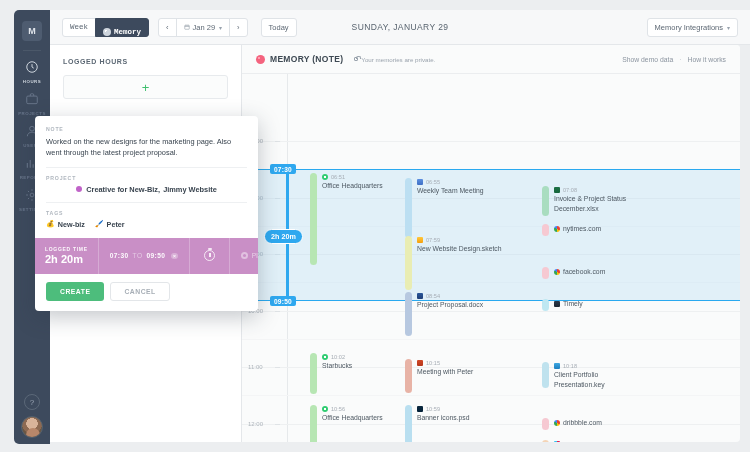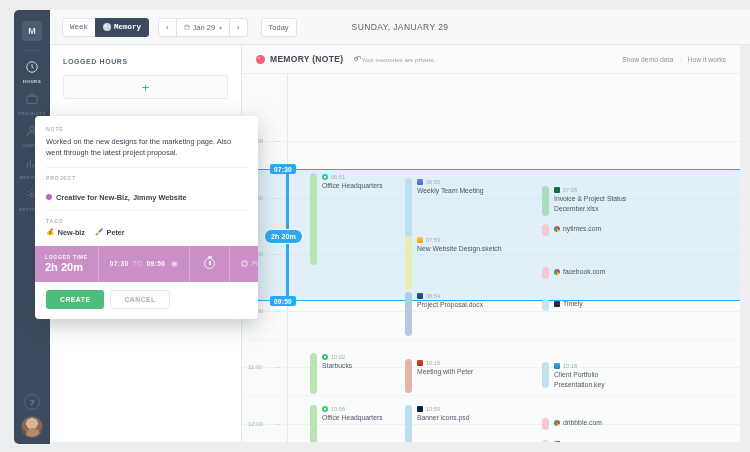--- a/index.html
+++ b/index.html
@@ -71,21 +71,21 @@
   }
   .btn {
     height: 19px; padding: 0 7px;
     border: 1px solid #dfe3e7; background: #fff; border-radius: 3px;
     font-size: 7.5px; color: #5d6874;
     display: flex; align-items: center; justify-content: center;
     cursor: pointer; white-space: nowrap;
   }
   .seg { display: flex; font-family: Liberation Mono, monospace; }
   .seg .btn:first-child { border-radius: 3px 0 0 3px; }
-  .seg .btn:last-child { border-radius: 0 3px 3px 0; margin-left: -1px; }
+  .seg .btn:last-child { border-radius: 0 3px 3px 0; margin-left: -1px; align-items: flex-end; }
   .btn.active {
     background: #3d4a5d; border-color: #3d4a5d; color: #fff; font-weight: bold;
   }
   .navgrp { display: flex; margin-left: 9px; }
   .navgrp .btn { border-radius: 0; margin-left: -1px; }
   .navgrp .btn:first-child { border-radius: 3px 0 0 3px; margin-left: 0; }
   .navgrp .btn:last-child { border-radius: 0 3px 3px 0; }
   .btn-today { margin-left: 13px; border-radius: 3px; }
   #date-title {
     position: absolute; left: 0; right: 0; text-align: center;
@@ -339,20 +339,24 @@
         <span>Jan 29</span>
         <span class="caret">▾</span>
       </div>
       <div class="btn">›</div>
     </div>
 
     <div class="btn btn-today">Today</div>
 
     <div id="date-title">SUNDAY, JANUARY 29</div>
 
+    <div class="btn btn-integrations">
+      <span>Memory Integrations</span>
+      <span class="caret">▾</span>
+    </div>
   </div>
 
   <div id="leftpanel">
     <div class="lh-title">LOGGED HOURS</div>
     <div class="add-box">
       <span>+</span>
     </div>
   </div>
 
   <div id="memorypanel">
@@ -553,21 +557,21 @@
   </div>
 
   <div id="popup">
     <div class="pp-pad">
       <div class="pp-label">NOTE</div>
       <div class="pp-note">Worked on the new designs for the marketing page. Also went through the latest project proposal.</div>
       <div class="pp-hr"></div>
       <div class="pp-row">
         <div style="width:100%;">
           <div class="pp-label">PROJECT</div>
-          <div style="display:flex;align-items:center;margin-top:12px;">
+          <div style="display:flex;align-items:center;margin-top:4px;justify-content:center;">
             <span class="proj-dot"></span>
             <span class="pp-proj">Creative for New-Biz,</span>
             <span class="pp-proj client" style="margin-left:3px;">Jimmy Website</span>
           </div>
         </div>
       </div>
       <div class="pp-hr" style="margin-top:8px;"></div>
       <div style="margin-top:7px;">
         <div class="pp-label">TAGS</div>
         <div style="display:flex;align-items:flex-start;margin-top:4px;">

